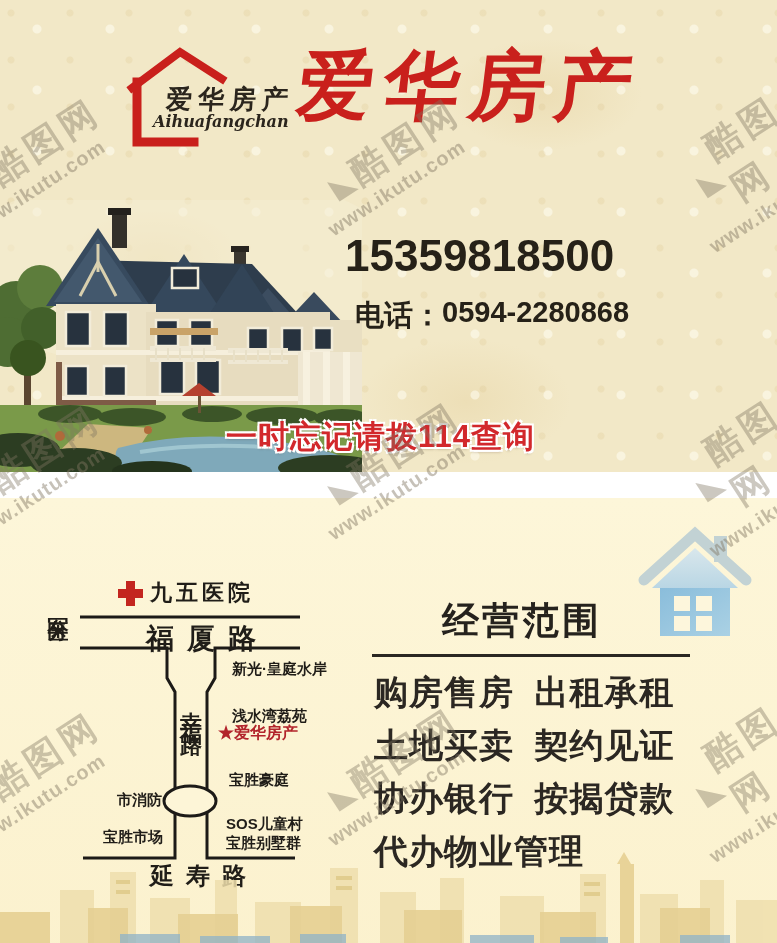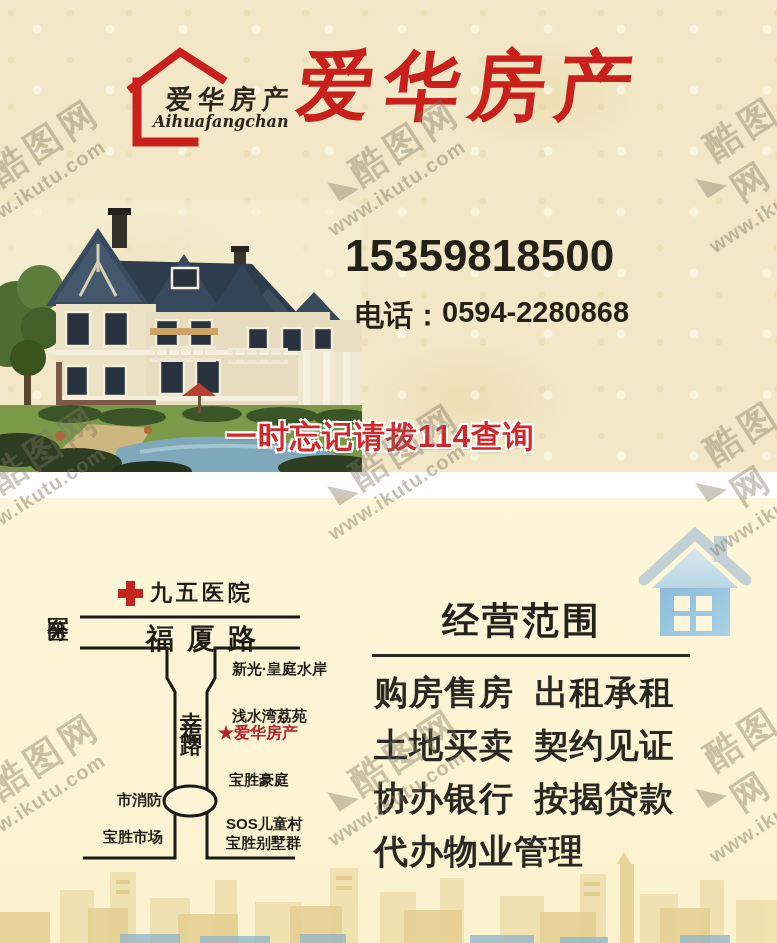--- a/index.html
+++ b/index.html
@@ -242,20 +242,21 @@
     <div class="map-label lbl-road-top">福厦路</div>
     <div class="map-label lbl-xinguang">新光·皇庭水岸</div>
     <div class="map-label lbl-road-vert">幸福路</div>
     <div class="map-label lbl-qianshui">浅水湾荔苑</div>
     <div class="map-label lbl-aihua">★爱华房产</div>
     <div class="map-label lbl-fire">市消防</div>
     <div class="map-label lbl-haoting">宝胜豪庭</div>
     <div class="map-label lbl-market">宝胜市场</div>
     <div class="map-label lbl-sos">SOS儿童村</div>
     <div class="map-label lbl-villas">宝胜别墅群</div>
+    <div class="map-label lbl-road-bottom">延寿路</div>
 
     <svg class="house-icon" width="115" height="122" viewBox="0 0 115 122">
       <defs>
         <linearGradient id="bodyg" x1="0" y1="0" x2="1" y2="1">
           <stop offset="0" stop-color="#8abddb"></stop>
             <stop offset="1" stop-color="#aad1e4"></stop>
         </linearGradient>
         <linearGradient id="gableg" x1="0" y1="0" x2="0" y2="1">
           <stop offset="0" stop-color="#d9e7ec"></stop>
             <stop offset="1" stop-color="#b9d6e4"></stop>

